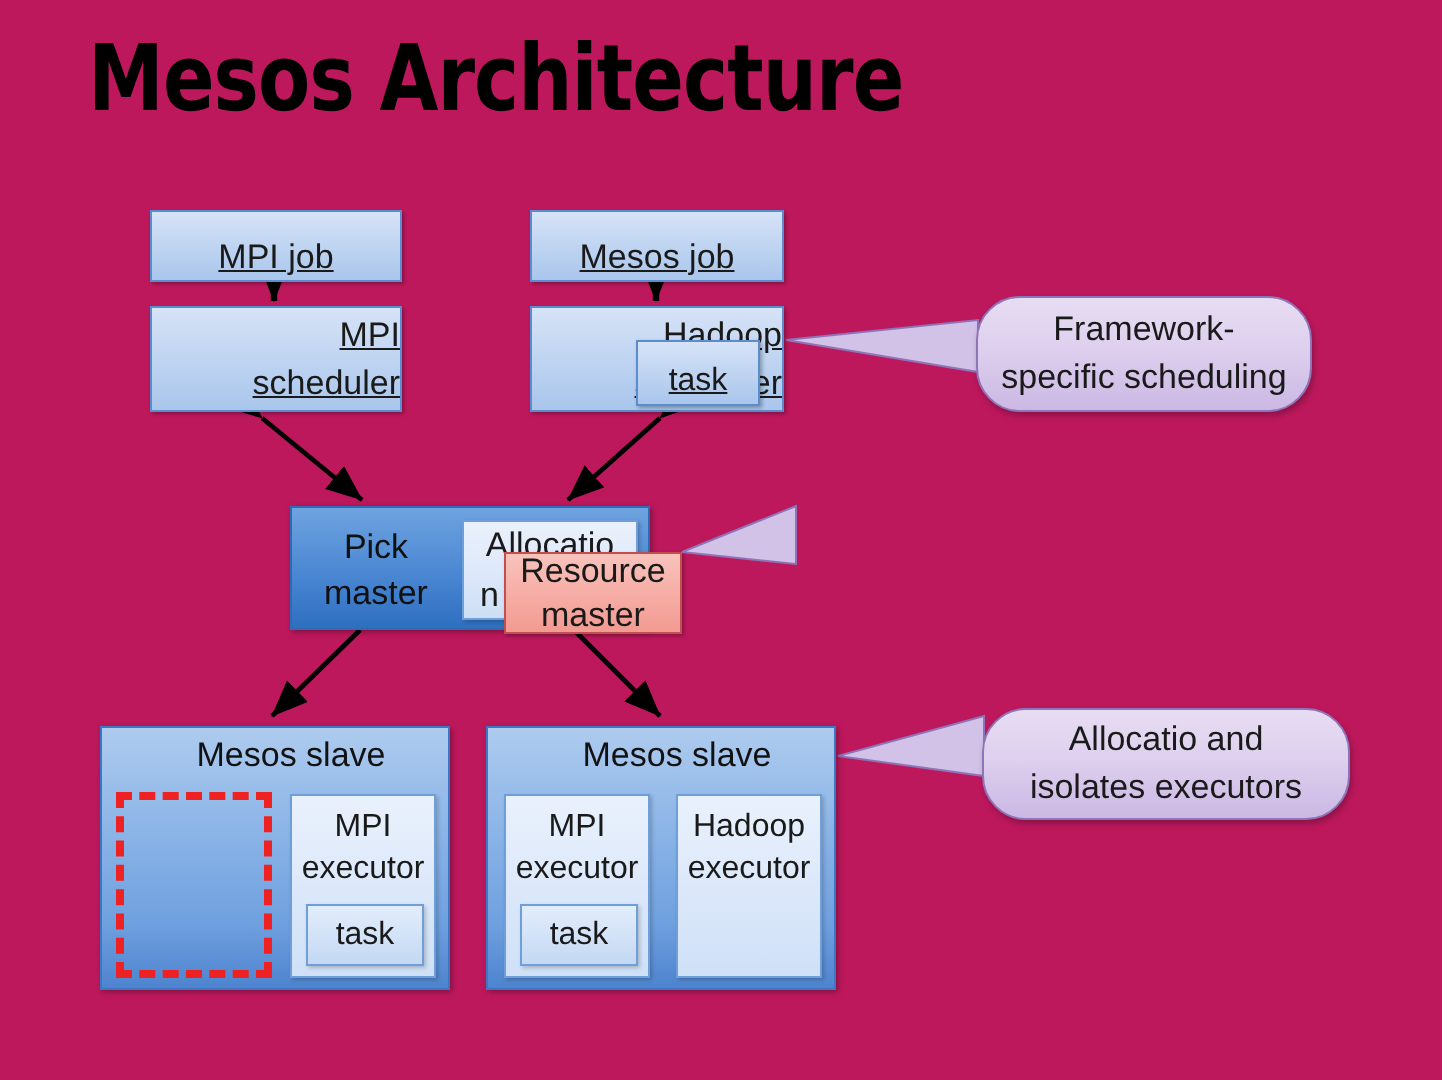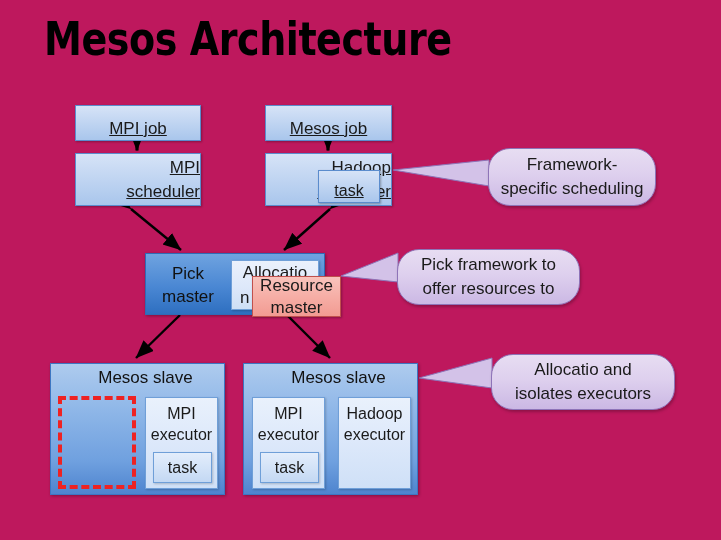--- a/index.html
+++ b/index.html
@@ -288,23 +288,19 @@
       <div>Hadoop</div>
       <div>executor</div>
     </div>
   </div>
 
   <div class="abs callout" style="left:488px; top:148px; width:168px; height:58px; flex-direction:column;">
     <span>Framework-</span>
     <span>specific scheduling</span>
   </div>
 
-  <div class="abs callout" style="left:397px; top:249px; width:183px; height:56px; flex-direction:column;">
-    <span>Pick framework to</span>
-    <span>offer resources to</span>
-  </div>
 
   <div class="abs callout" style="left:491px; top:354px; width:184px; height:56px; flex-direction:column;">
     <span>Allocatio and</span>
     <span>isolates executors</span>
   </div>
 
 </div>
 
 </body></html>

